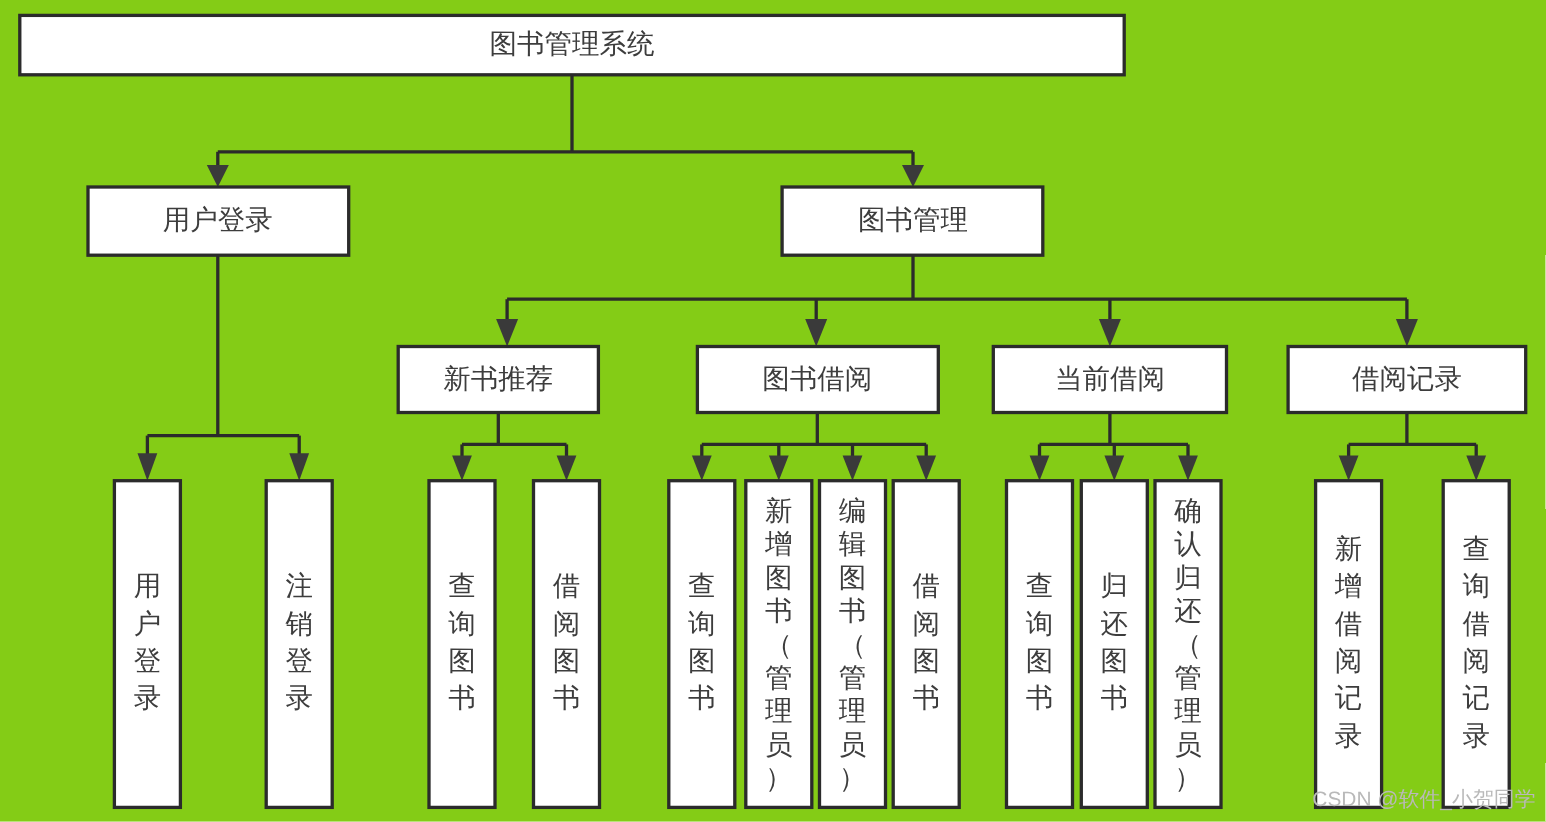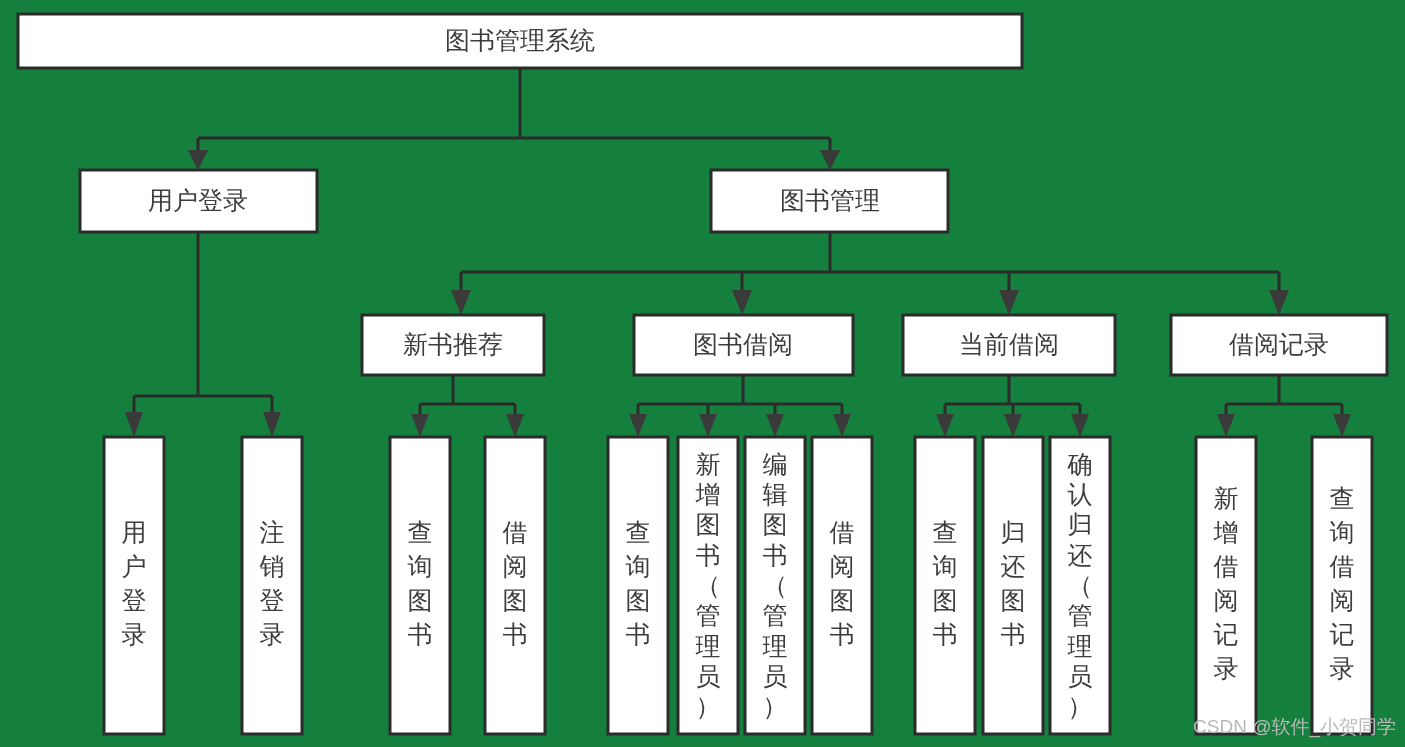--- a/index.html
+++ b/index.html
@@ -8,21 +8,21 @@
     padding: 0;
     background: #ffffff;
   }
   body {
     font-family: "Liberation Sans", "DejaVu Sans", sans-serif;
   }
   #diagram-root {
     position: relative;
     width: 1405px;
     height: 747px;
-    background: #15803d;
+    background: #84cc16;
     overflow: hidden;
   }
   svg.diagram-canvas {
     position: absolute;
     left: 0;
     top: 0;
     width: 1405px;
     height: 747px;
     display: block;
   }

